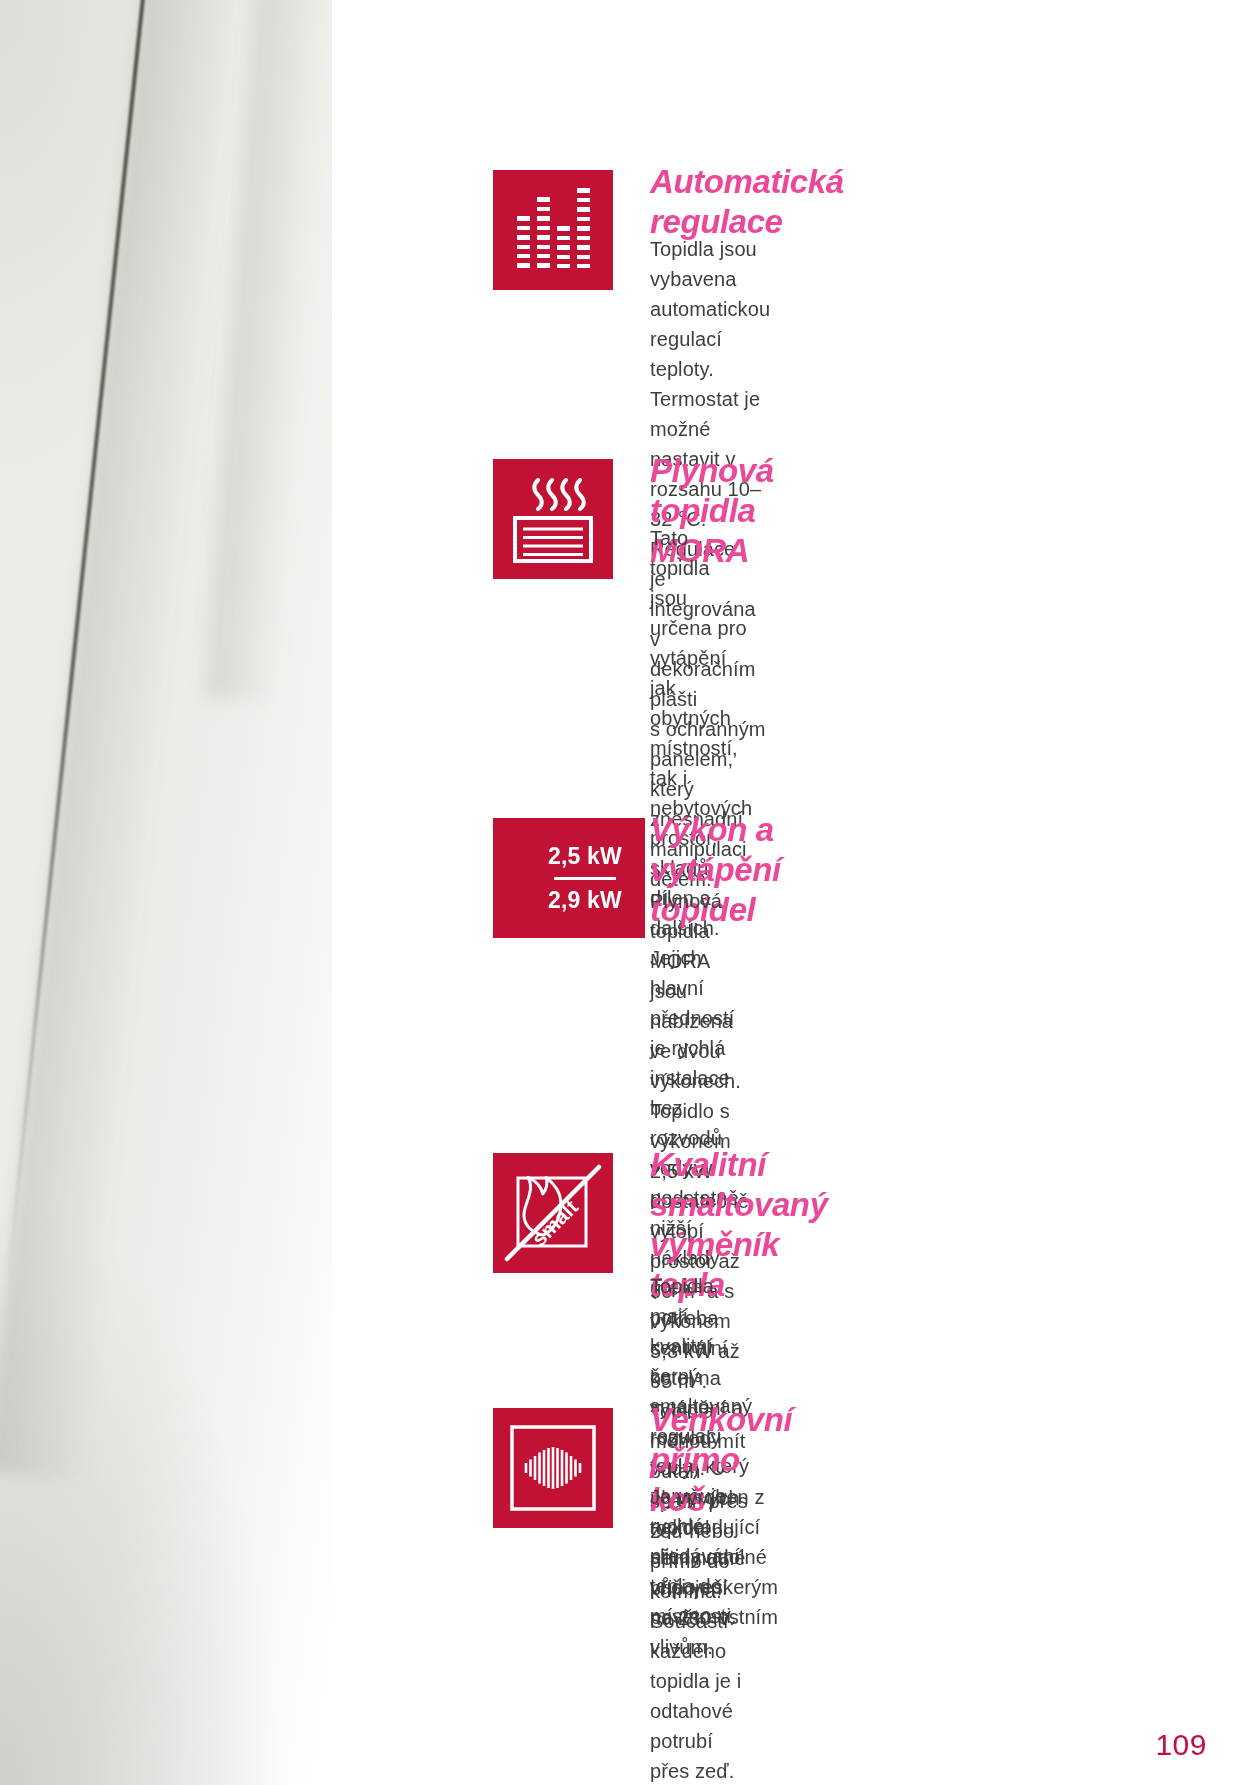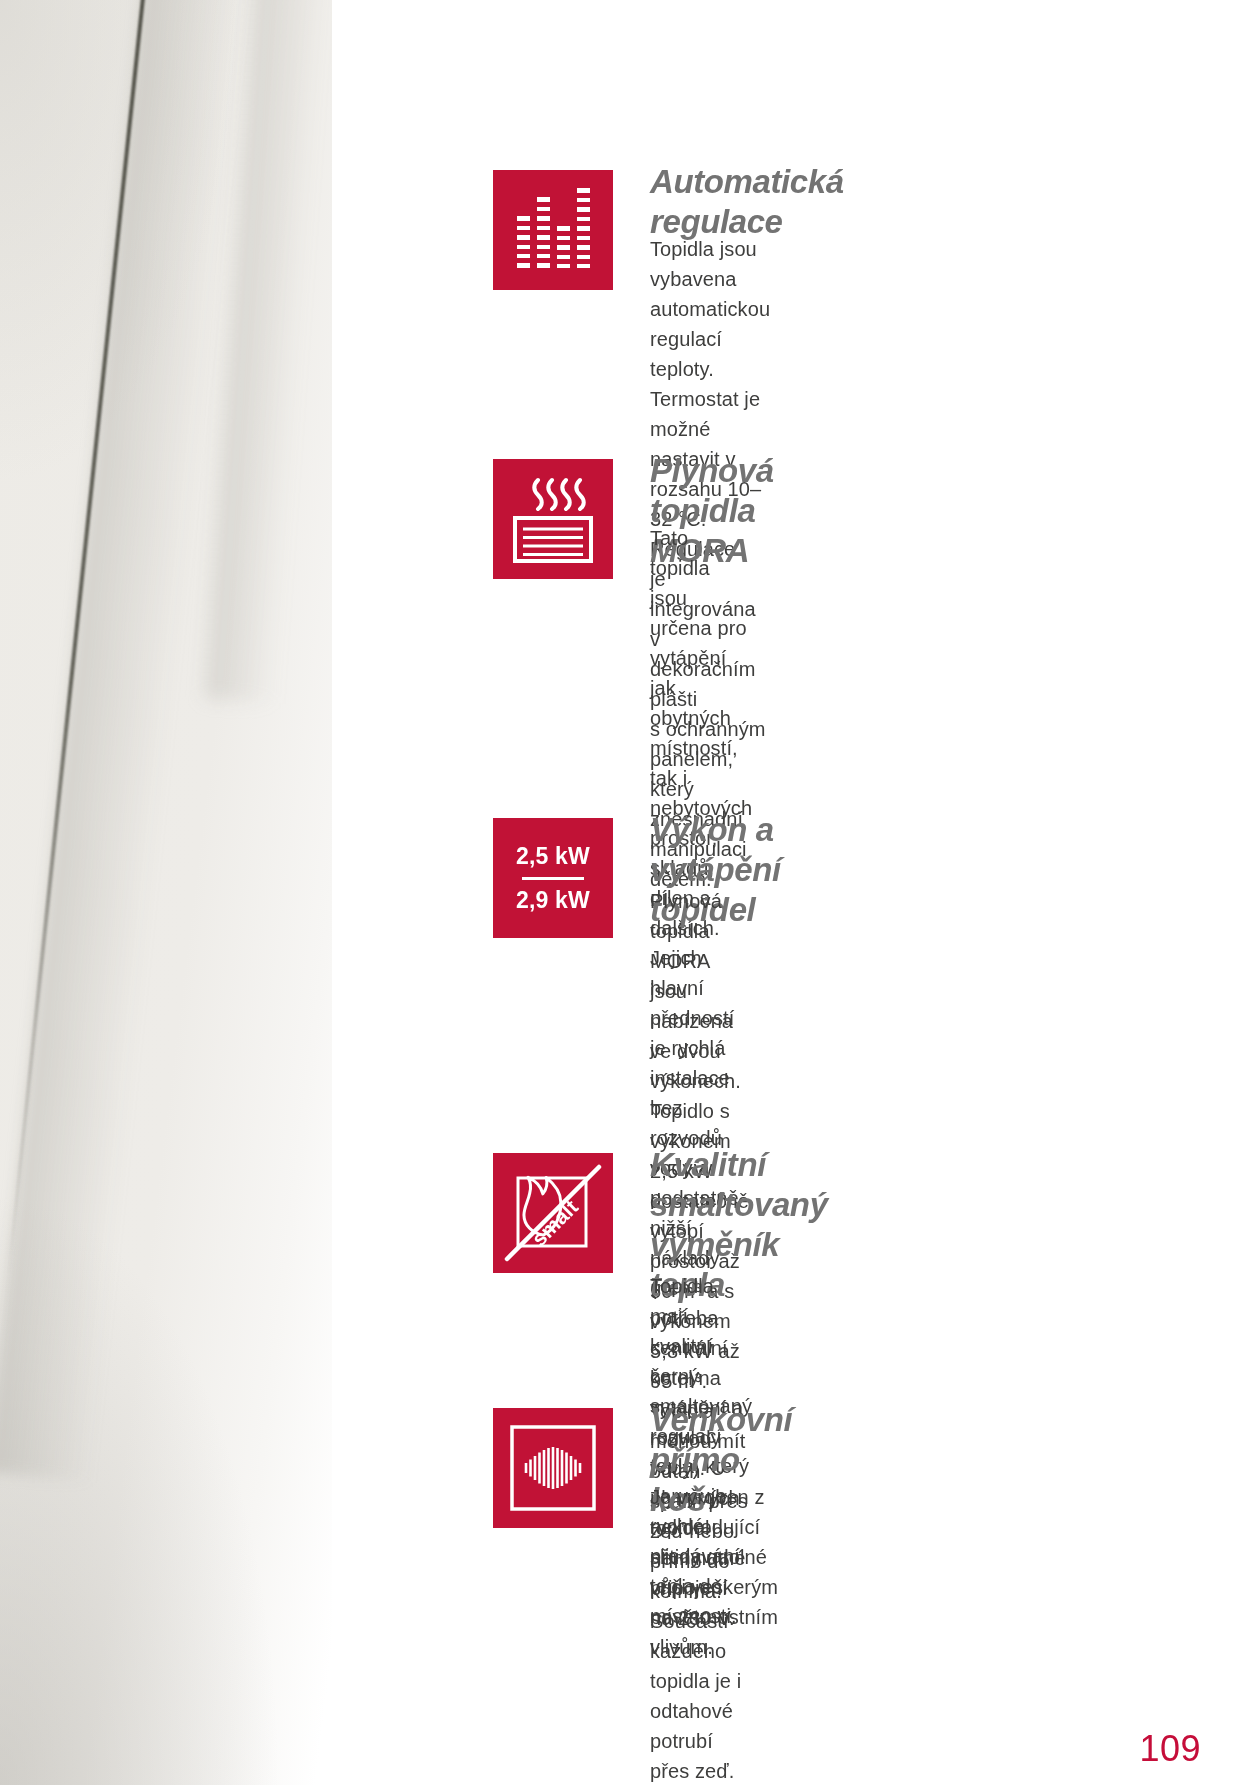--- a/index.html
+++ b/index.html
@@ -33,41 +33,41 @@
     background:linear-gradient(to right, rgba(168,166,158,.32), rgba(168,166,158,0));
   }
   
   .section{position:absolute;left:493px;}
   .icon{
     position:absolute;left:0;top:0;width:120px;height:120px;background:#c11236;
   }
   .heading{
     position:absolute;left:157px;top:-8px;white-space:pre-line;
     font-size:33px;line-height:40px;font-weight:bold;font-style:italic;
-    color:#737373;letter-spacing:-0.4px;
+    color:#ec4899;letter-spacing:-0.4px;
   }
   .body-text{
     position:absolute;left:157px;white-space:pre-line;
     font-size:20px;line-height:30px;color:#3e3e3d;letter-spacing:0.1px;
   }
   
   .eq-col{
     position:absolute;width:13px;
     background:repeating-linear-gradient(to bottom,#ffffff 0 4.5px,rgba(255,255,255,0) 4.5px 9.5px);
   }
   
   .kw-box{
     position:absolute;left:0;top:0;width:120px;height:120px;background:#c11236;
-    display:flex;flex-direction:column;align-items:center;justify-content:center;
+    display:flex;flex-direction:column;align-items:center;justify-content:center;padding-left:32px;
   }
   .kw-label{color:#ffffff;font-size:23px;font-weight:bold;letter-spacing:0.2px;}
   .kw-divider{width:62px;height:3px;background:#ffffff;margin:7px 0;}
   
   .page-number{
-    position:absolute;right:56px;top:1728px;font-size:36px;color:#c50d39;letter-spacing:0.5px;
+    position:absolute;right:50px;top:1728px;font-size:30px;color:#c50d39;letter-spacing:0.5px;
   }
 </style>
 </head>
 <body>
 
 <div class="page">
 
   <div class="photo">
     <div class="photo-shade"></div>
     <div class="photo-line"></div>

